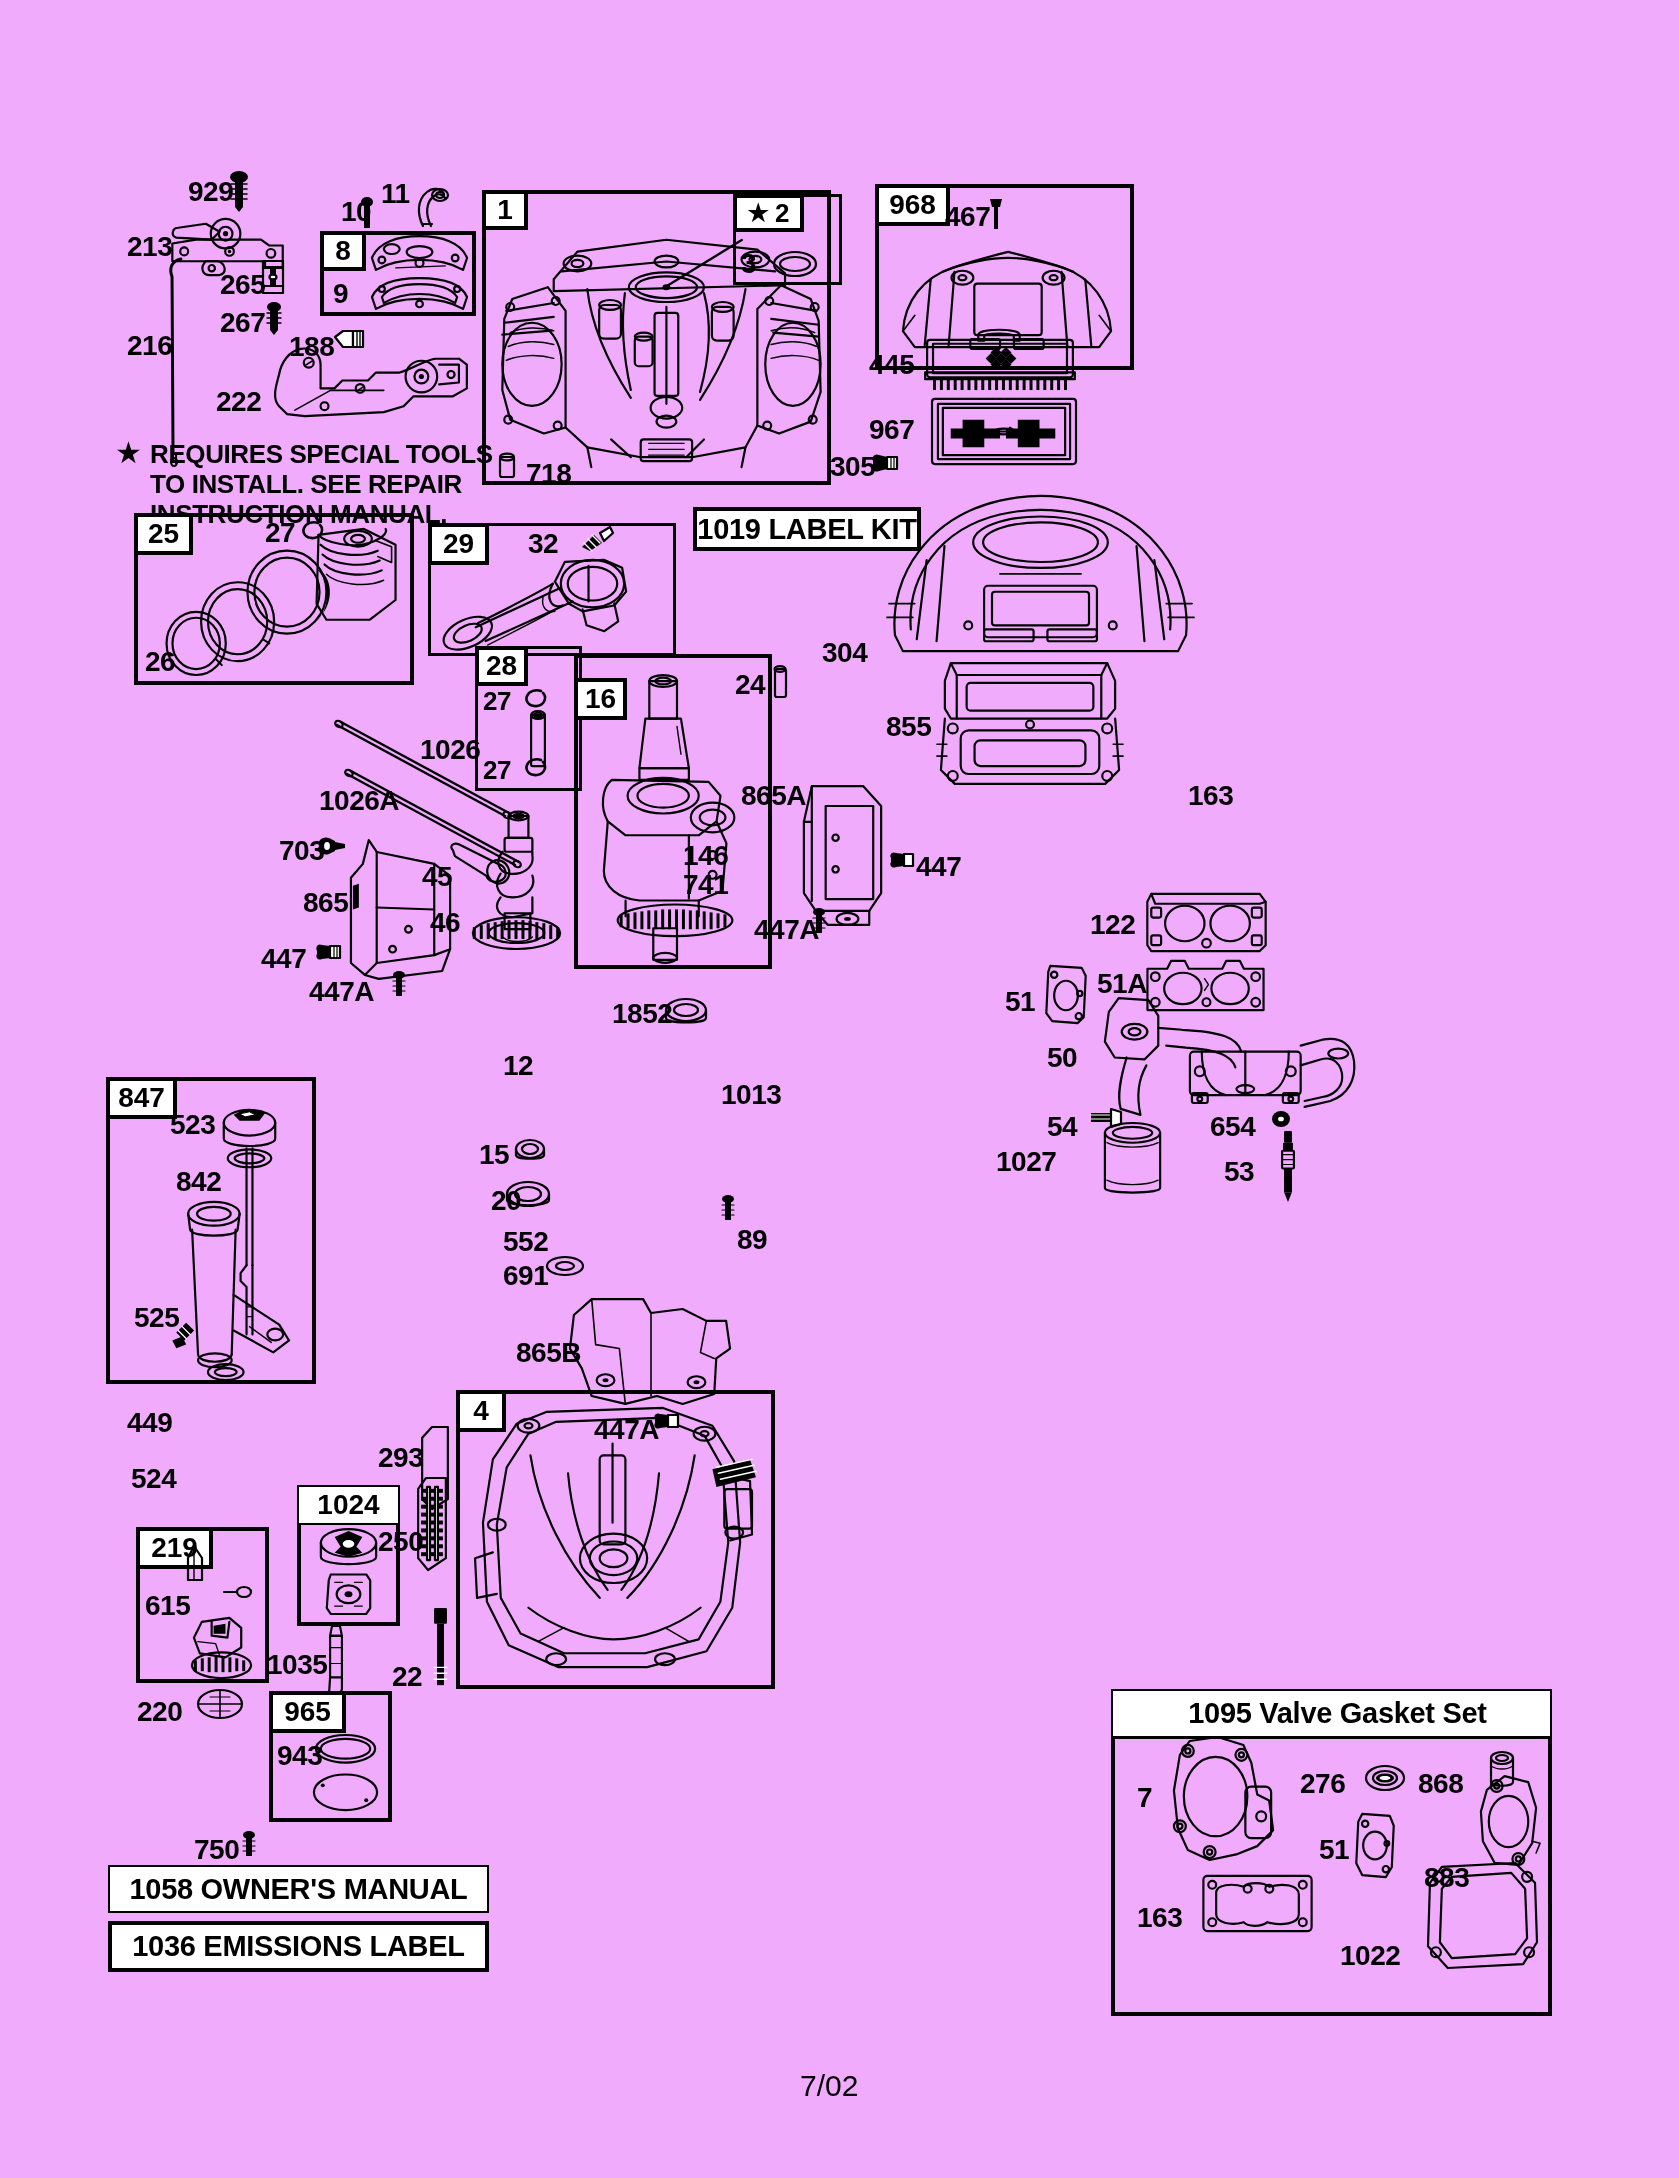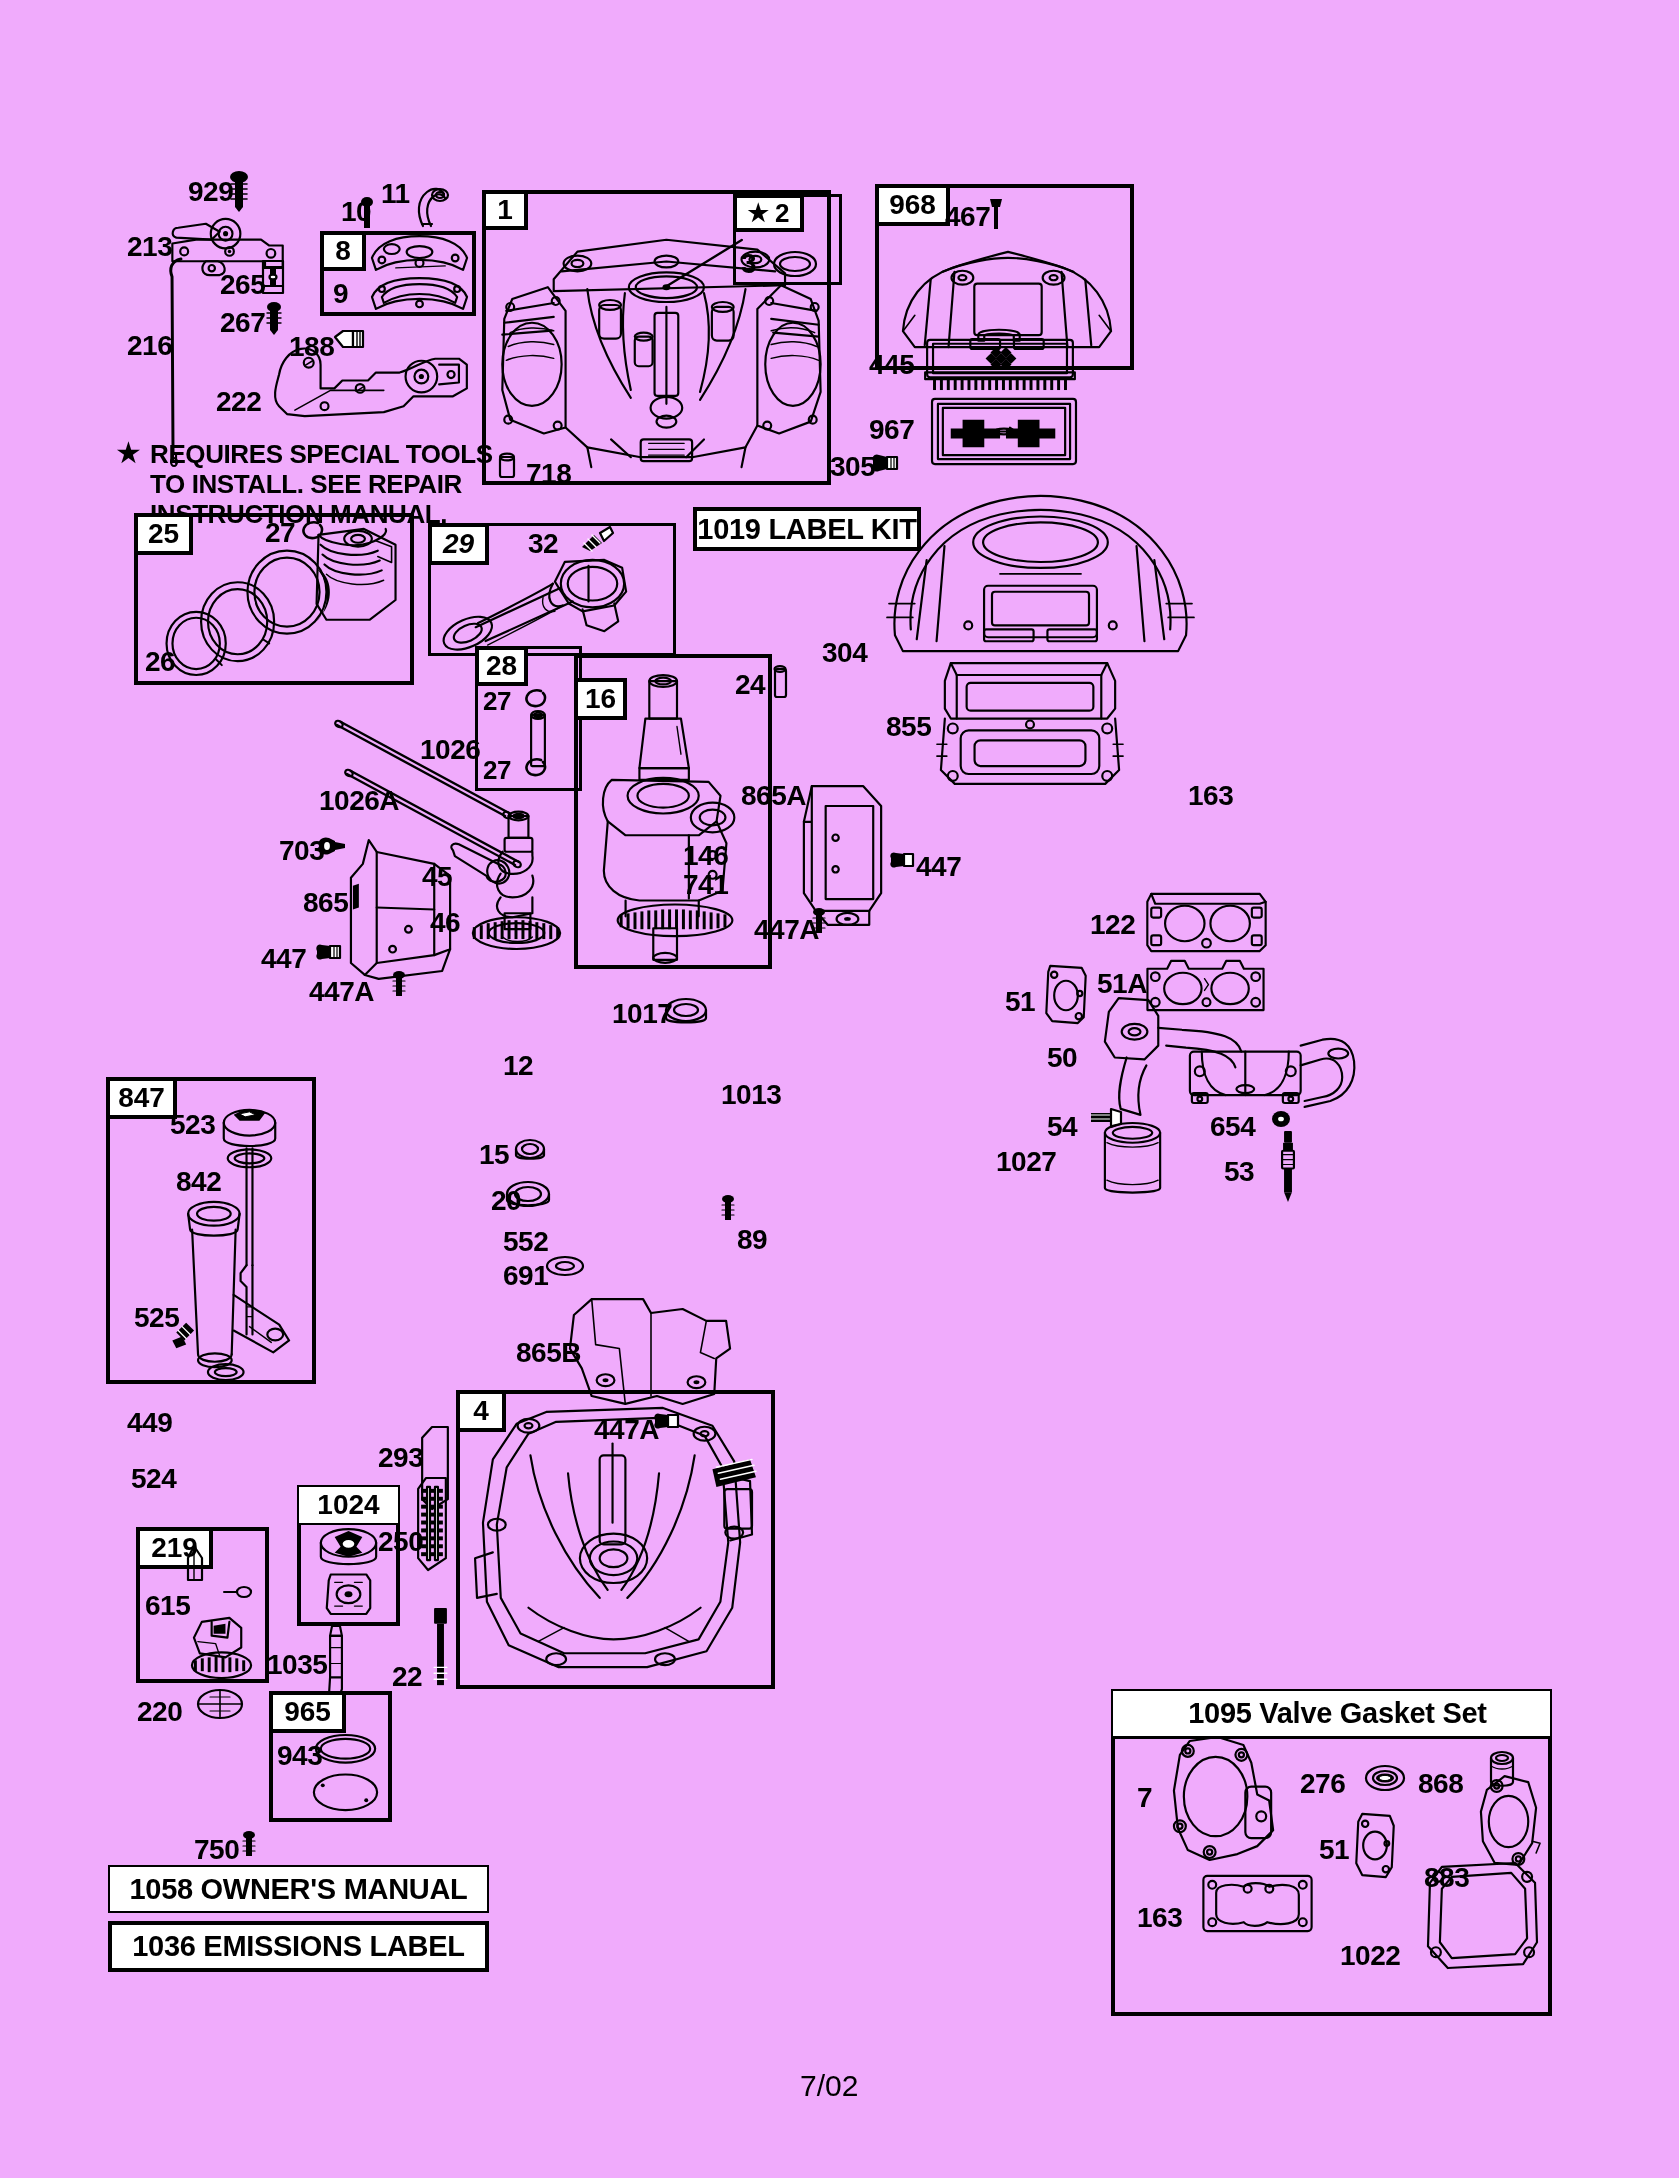--- a/index.html
+++ b/index.html
@@ -613,21 +613,21 @@
       <ellipse cx="72" cy="100" rx="30" ry="33"></ellipse>
       <path d="M98 118 L104 122" stroke-width="2"></path>
 
       <ellipse cx="30" cy="122" rx="30" ry="32"></ellipse>
       <ellipse cx="30" cy="122" rx="24" ry="26"></ellipse>
       <path d="M50 138 L56 144" stroke-width="2"></path>
     </svg>
   </div>
 
   <div class="box thin" style="left:428px;top:523px;width:248px;height:133px;"></div>
-  <div class="tag" style="left:428px;top:523px;width:61px;height:42px;font-style:italic;">29</div>
+  <div class="tag" style="left:428px;top:523px;width:61px;height:42px;">29</div>
   <div class="lbl s28" style="left:528px;top:530px;">32</div>
   <div class="art" style="left:580px;top:525px;">
     <svg width="34" height="28" viewBox="0 0 34 28">
       <path class="fillblk" d="M2 22 L14 10 L22 18 L10 26 Z"></path>
       <path d="M4 18 L12 26 M8 14 L16 22 M12 10 L20 18" stroke="#fff" stroke-width="1.4"></path>
       <path class="fillwht" d="M20 8 L30 2 L33 8 L24 16 Z" stroke="#000"></path>
     </svg>
   </div>
   <div class="art" style="left:438px;top:554px;">
     <svg width="210" height="95" viewBox="0 0 212 96">
@@ -989,21 +989,21 @@
     <svg width="20" height="91" viewBox="0 0 20 92">
       <rect class="fillblk" x="4" y="2" width="13" height="16" rx="1"></rect>
       <rect class="fillblk" x="7" y="18" width="7" height="62"></rect>
       <path d="M4 62 h13 M4 68 h13 M4 74 h13" stroke="#fff" stroke-width="1.4"></path>
     </svg>
   </div>
 
   <div class="box" style="left:456px;top:1390px;width:319px;height:299px;"></div>
   <div class="tag" style="left:456px;top:1390px;width:50px;height:42px;">4</div>
 
-  <div class="lbl s28" style="left:612px;top:1000px;">1017</div>
+  <div class="lbl s28" style="left:612px;top:1000px;">1852</div>
   <div class="art" style="left:664px;top:996px;">
     <svg width="44" height="30" viewBox="0 0 44 30">
       <ellipse cx="22" cy="14" rx="20" ry="11"></ellipse>
       <ellipse cx="22" cy="14" rx="12" ry="6"></ellipse>
       <path d="M2 14 L2 22 C2 28 42 28 42 22 L42 14"></path>
     </svg>
   </div>
 
   <div class="lbl s28" style="left:503px;top:1052px;">12</div>
   <div class="art" style="left:469px;top:1404px;">

